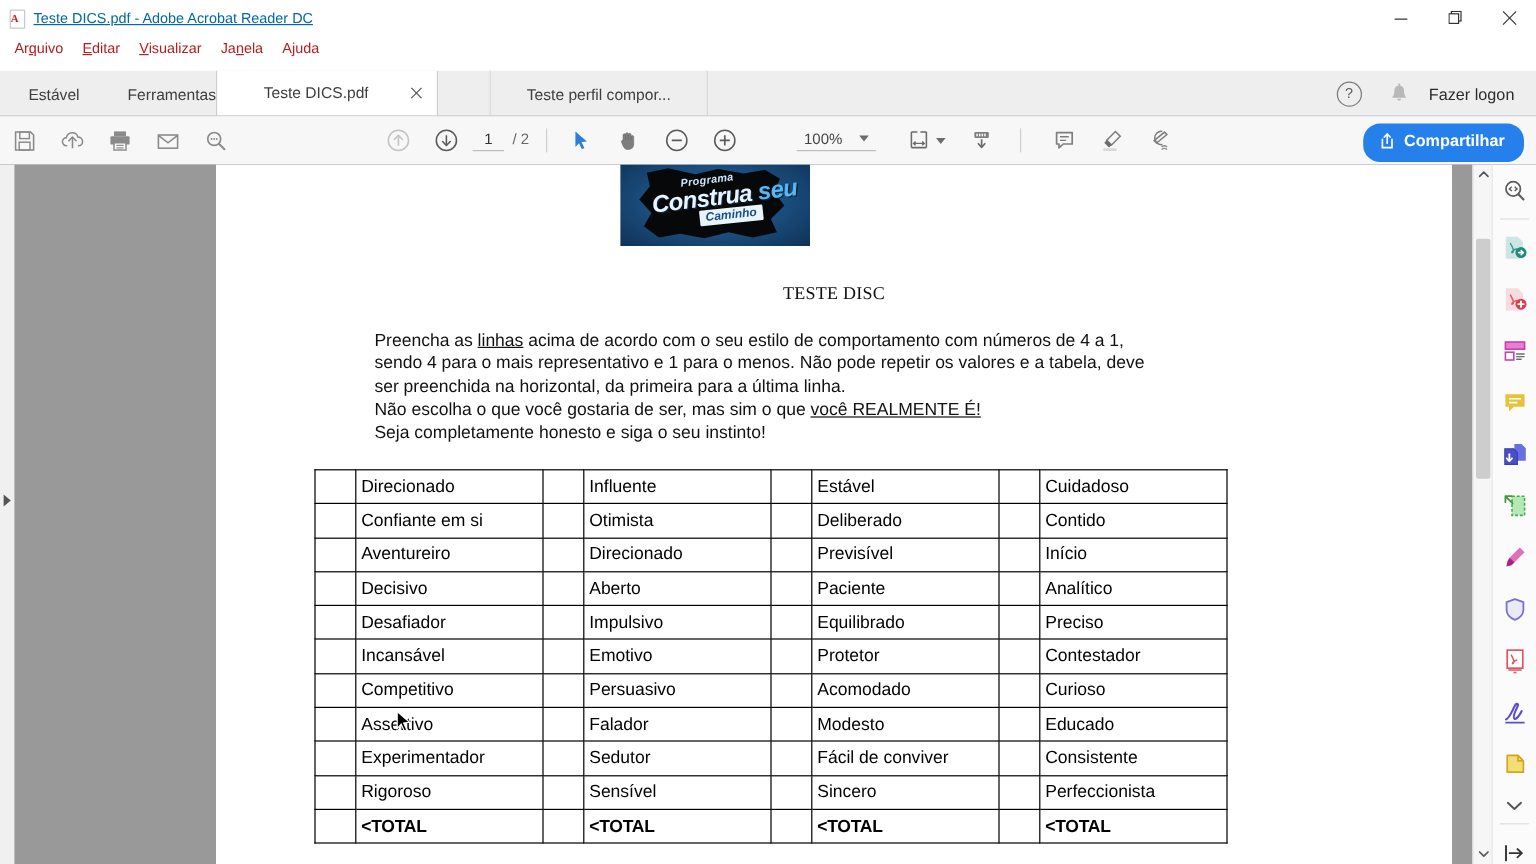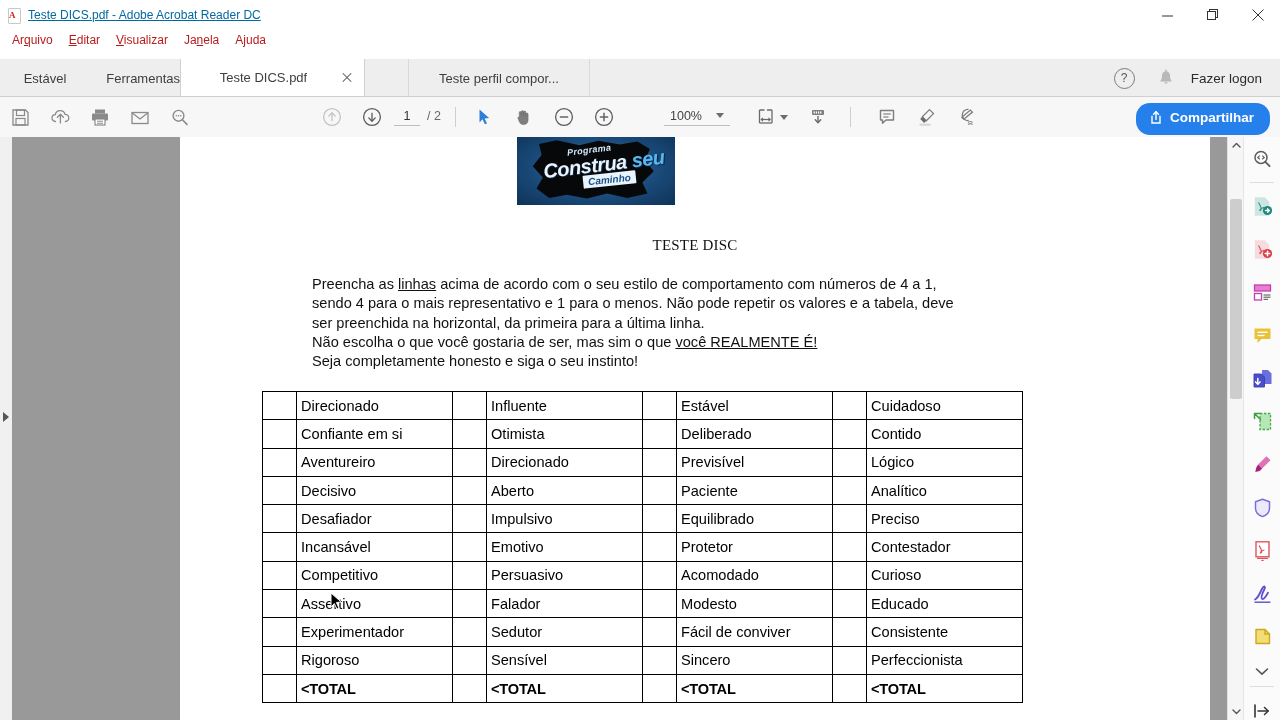--- a/index.html
+++ b/index.html
@@ -415,21 +415,21 @@
                 <td class="word">Contido</td>
               </tr>
             <tr>
                 <td class="fill"></td>
                 <td class="word">Aventureiro</td>
                 <td class="fill"></td>
                 <td class="word">Direcionado</td>
                 <td class="fill"></td>
                 <td class="word">Previsível</td>
                 <td class="fill"></td>
-                <td class="word">Lógico</td>
+                <td class="word">Início</td>
               </tr>
             <tr>
                 <td class="fill"></td>
                 <td class="word">Decisivo</td>
                 <td class="fill"></td>
                 <td class="word">Aberto</td>
                 <td class="fill"></td>
                 <td class="word">Paciente</td>
                 <td class="fill"></td>
                 <td class="word">Analítico</td>

